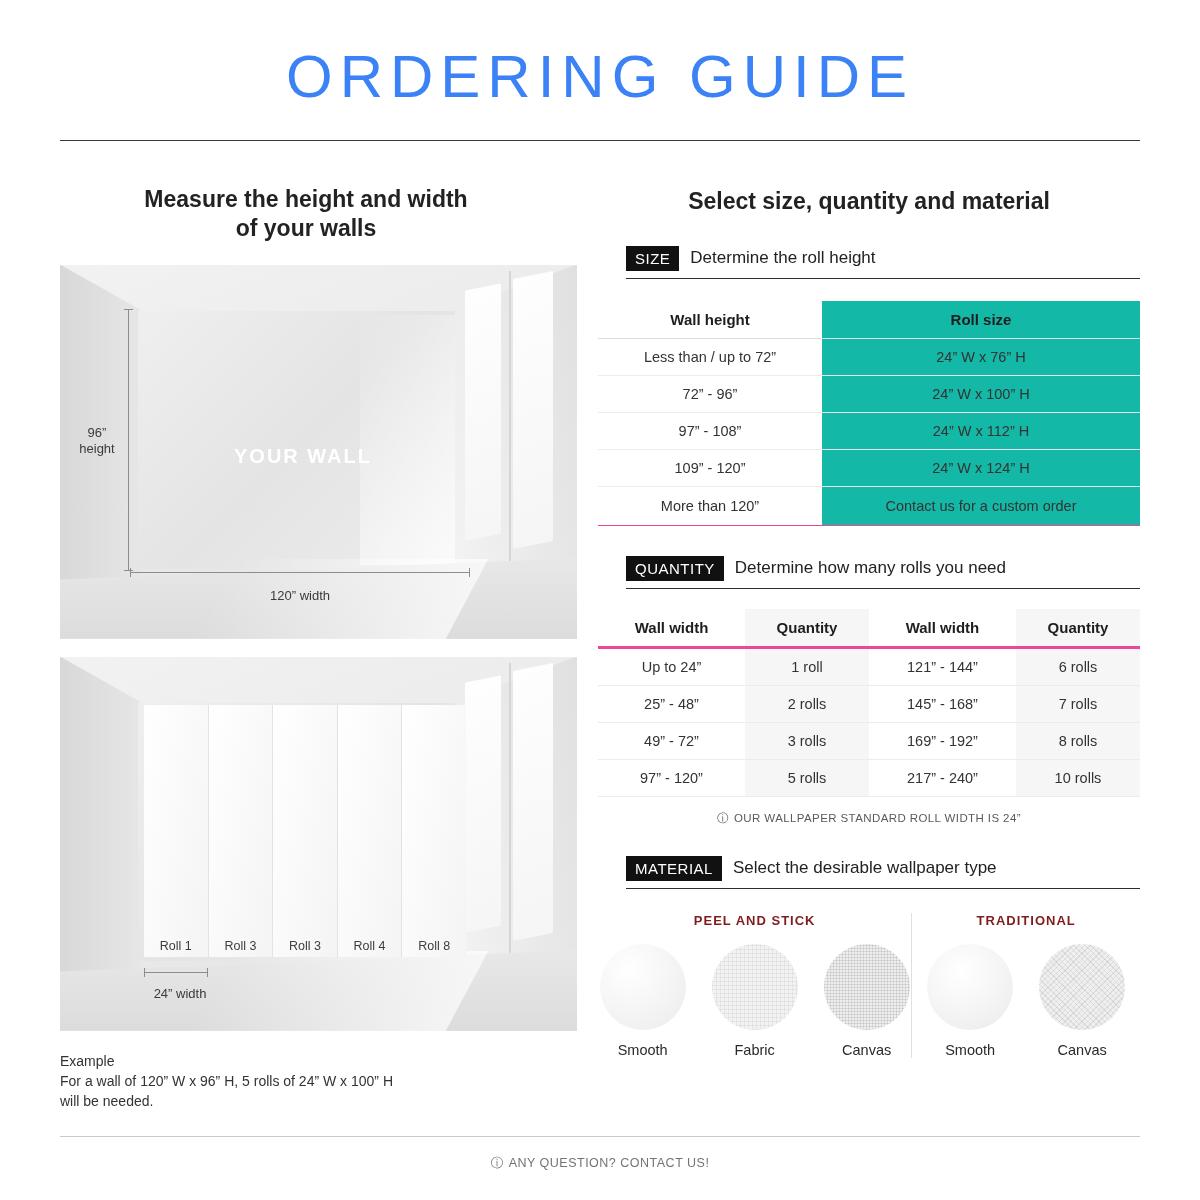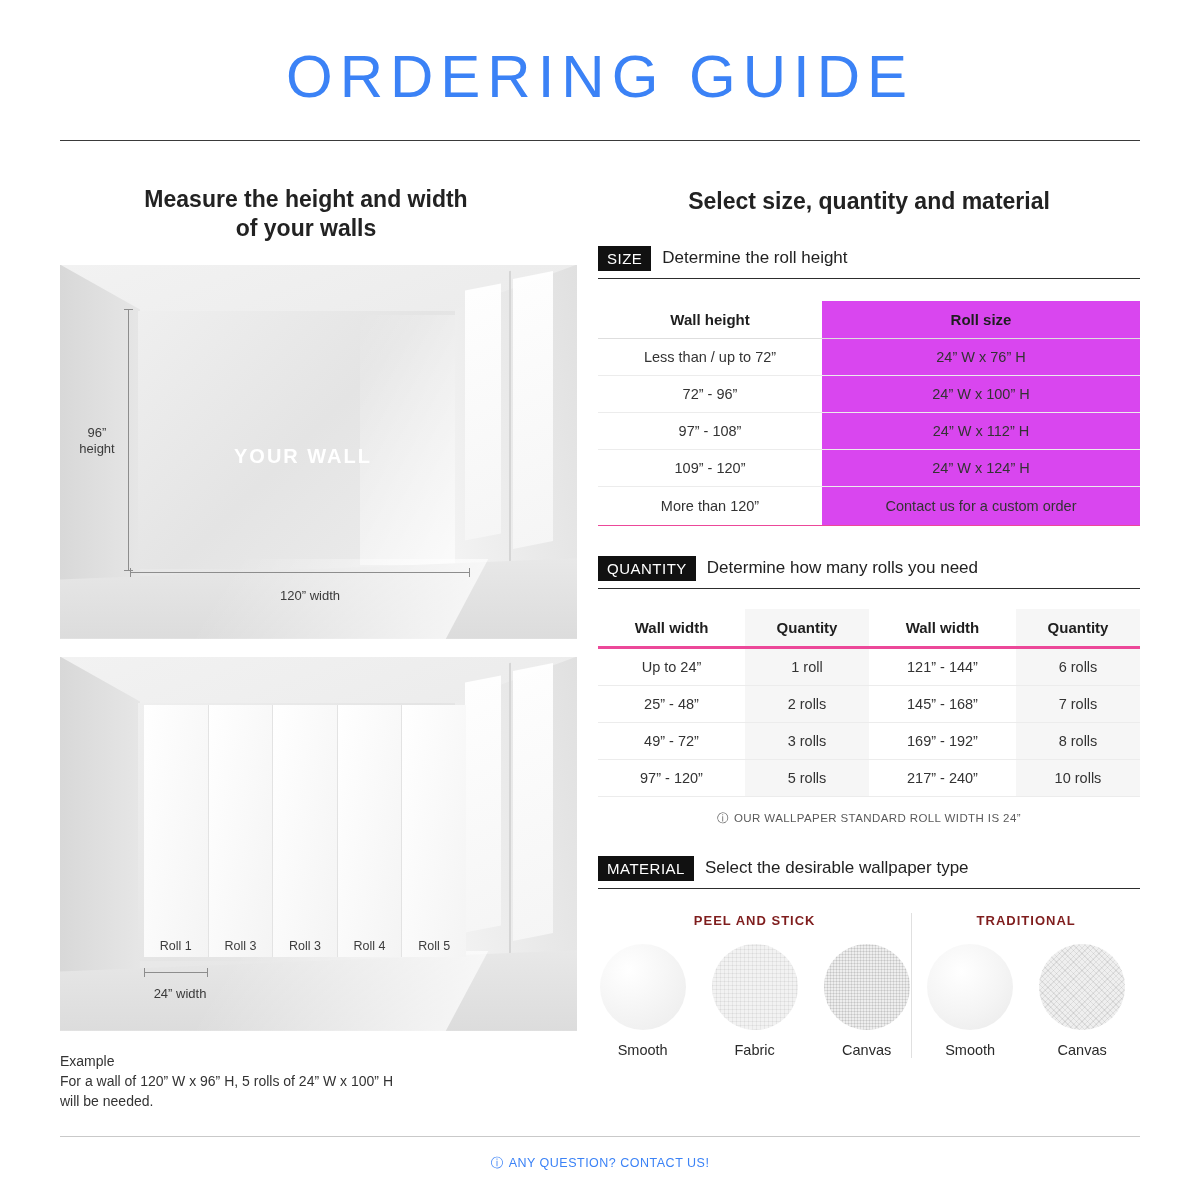--- a/index.html
+++ b/index.html
@@ -130,21 +130,21 @@
   .measure-h:before, .measure-h:after {
     content: ""; position: absolute; top: -4px; width: 1px; height: 9px; background: #8d8d8d;
   }
   .measure-h:before { left: 0; }
   .measure-h:after { right: 0; }
   .lbl-h-wall {
     position: absolute; left: 8px; top: 160px; width: 58px;
     text-align: center; font-size: 13px; color: #3a3a3a; line-height: 1.3;
   }
   .lbl-w-wall {
-    position: absolute; left: 80px; bottom: 36px; width: 340px;
+    position: absolute; left: 70px; bottom: 36px; width: 340px;
     text-align: center; font-size: 13px; color: #3a3a3a;
   }
 
   
   .rolls-wrap {
     position: absolute; left: 84px; top: 48px; width: 322px; height: 252px;
     display: flex;
     background: #fdfdfd;
   }
   .roll {
@@ -177,20 +177,21 @@
     line-height: 1.45;
     color: #333;
   }
 
   
   .section { margin-top: 30px; }
   .section-head {
     display: flex; align-items: center;
     border-bottom: 1px solid #2d2d2d;
     padding-bottom: 7px;
+    margin-left: 28px;
   }
   .tag {
     background: #111;
     color: #fff;
     font-size: 15px;
     letter-spacing: .5px;
     padding: 4px 9px 4px 9px;
     font-weight: 400;
   }
   .section-sub {
@@ -203,21 +204,21 @@
   .tbl-size { margin-top: 22px; }
   .tbl-size th, .tbl-size td {
     font-weight: 400;
     font-size: 14.5px;
     text-align: center;
     padding: 10px 4px;
     border-bottom: 1px solid #ececec;
     color: #333;
   }
   .tbl-size th { font-weight: 700; font-size: 15px; color: #1e1e1e; border-bottom: 1px solid #dedede; }
-  .tbl-size td.shade, .tbl-size th.shade { background: #d946ef; }
+  .tbl-size td.shade, .tbl-size th.shade { background: #14b8a6; }
   .tbl-size tr:last-child td { border-bottom: 1px solid #ec4899; }
   .small2 { font-size: 13px; line-height: 1.25; }
 
   .tbl-qty { margin-top: 20px; }
   .tbl-qty th, .tbl-qty td {
     font-weight: 400;
     font-size: 14.5px;
     text-align: center;
     padding: 10px 4px;
     border-bottom: 1px solid #ececec;
@@ -283,21 +284,21 @@
 
   
   .footer {
     position: absolute;
     left: 60px; right: 60px; bottom: 28px;
     border-top: 1px solid #c9c9c9;
     padding-top: 18px;
     text-align: center;
     font-size: 12.5px;
     letter-spacing: .5px;
-    color: #3b82f6;
+    color: #737373;
   }
   .footer .i { margin-right: 5px; }
 </style>
 </head>
 <body>
 
 <div class="page">
 
   <div class="header">
     <h1>ORDERING GUIDE</h1>
@@ -352,21 +353,21 @@
           <div class="roll">
             <span class="roll-label">Roll 3</span>
           </div>
           <div class="roll">
             <span class="roll-label">Roll 3</span>
           </div>
           <div class="roll">
             <span class="roll-label">Roll 4</span>
           </div>
           <div class="roll">
-            <span class="roll-label">Roll 5</span>
+            <span class="roll-label">Roll 8</span>
           </div>
         </div>
 
         <div class="measure-h2"></div>
         <div class="lbl-w2">24” width</div>
       </div>
 
       <div class="example">
         <div>Example</div>
         <div>For a wall of 120” W x 96” H, 5 rolls of 24” W x 100” H</div>

